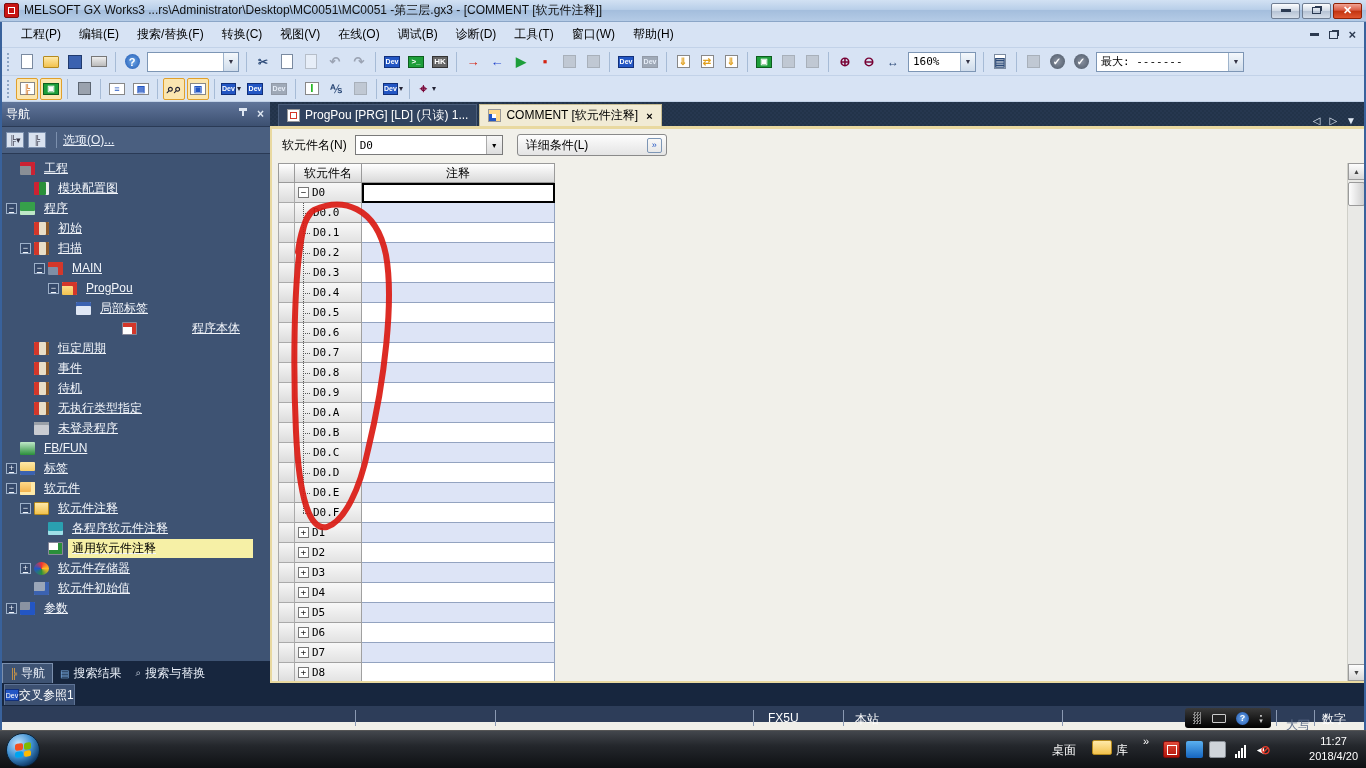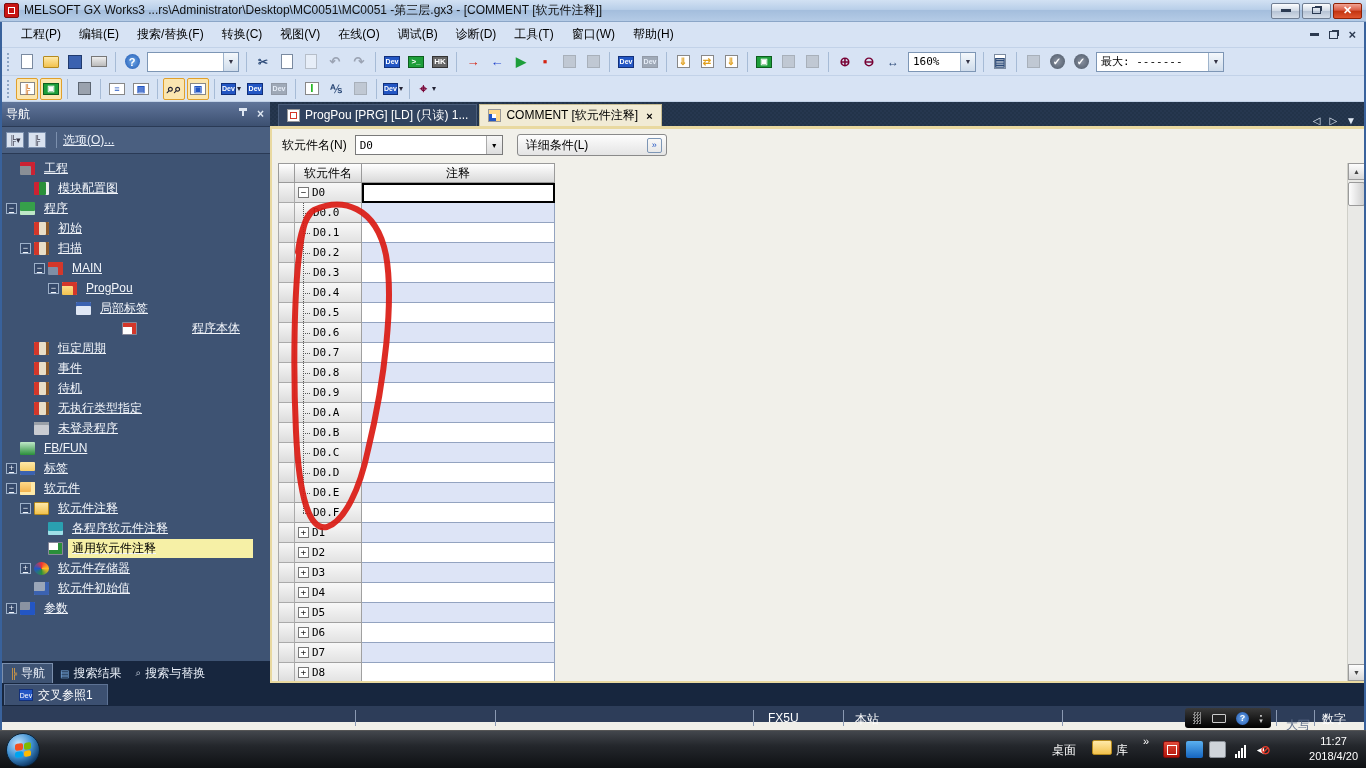--- a/index.html
+++ b/index.html
@@ -158,22 +158,22 @@
   .tline::before{content:"";position:absolute;left:5px;top:0;bottom:0;border-left:1px dotted #555;}
   .tline::after{content:"";position:absolute;left:5px;top:50%;width:7px;border-top:1px dotted #555;}
   .tline.last::before{bottom:50%;}
   .vscroll{position:absolute;right:0;top:2px;bottom:0;width:17px;background:#e9e9e6;border-left:1px solid #cfcfc8;}
   .sbtn{position:absolute;left:0;width:17px;height:17px;background:linear-gradient(#fdfdfd,#d8d8d8);
     border:1px solid #9a9a9a;display:flex;align-items:center;justify-content:center;font-size:7px;color:#444;}
   .sthumb{position:absolute;left:0;top:19px;width:17px;height:24px;background:linear-gradient(90deg,#fdfdfd,#cfcfcf);
     border:1px solid #9a9a9a;border-radius:2px;}
   
   .crossref{position:absolute;left:0;top:683px;width:1366px;height:23px;background:#17263e;display:flex;align-items:center;padding-left:4px;}
-  .xtab{height:21px;display:flex;align-items:center;gap:5px;background:#3c5071;border:1px solid #5d7294;border-bottom:none;
-    color:#fff;padding:0 14px;}
+  .xtab{height:21px;display:flex;align-items:center;background:#3c5071;border:1px solid #5d7294;border-bottom:none;
+    color:#fff;padding:0 0;}
   .xico{width:14px;height:12px;background:#2356c4;color:#fff;font-size:7px;display:flex;align-items:center;justify-content:center;border:1px solid #12307a;}
   
   .statusbar{position:absolute;left:0;top:706px;width:1366px;height:16px;background:#2d3d59;color:#fff;}
   .st{position:absolute;top:5px;font-size:12px;white-space:nowrap;}
   .ssep{position:absolute;top:4px;width:1px;height:16px;background:#8a99b2;}
   .st.dim{color:#5f6f8a;margin-top:6px;}
   .traywidget{position:absolute;left:1185px;top:2px;width:86px;height:20px;background:linear-gradient(#3a3a3a,#000);
     border-radius:3px;display:flex;align-items:center;justify-content:space-around;color:#ddd;padding:0 3px;}
   .tw-dots{width:8px;height:12px;background:
     repeating-conic-gradient(#888 0 25%,transparent 0 50%) 0 0/3px 3px;}
@@ -363,21 +363,21 @@
       <div class="tb-sep"></div>
       <div class="tbtn dis">
         <span class="ig graysq"></span>
       </div>
       <div class="tbtn">
         <span class="ig check">✓</span>
       </div>
       <div class="tbtn">
         <span class="ig check">✓</span>
       </div>
-      <div class="combo" style="width: 128px; justify-content: space-between;">
+      <div class="combo" style="width: 148px; justify-content: space-between;">
         <span class="cval">最大: -------</span>
         <span class="cbtn">▼</span>
       </div>
     </div>
   <div class="tbar tb2" id="toolbar2">
       <div class="grip"></div>
       <div class="tbtn hl">
         <span class="ig tree">╠</span>
       </div>
       <div class="tbtn hl">

